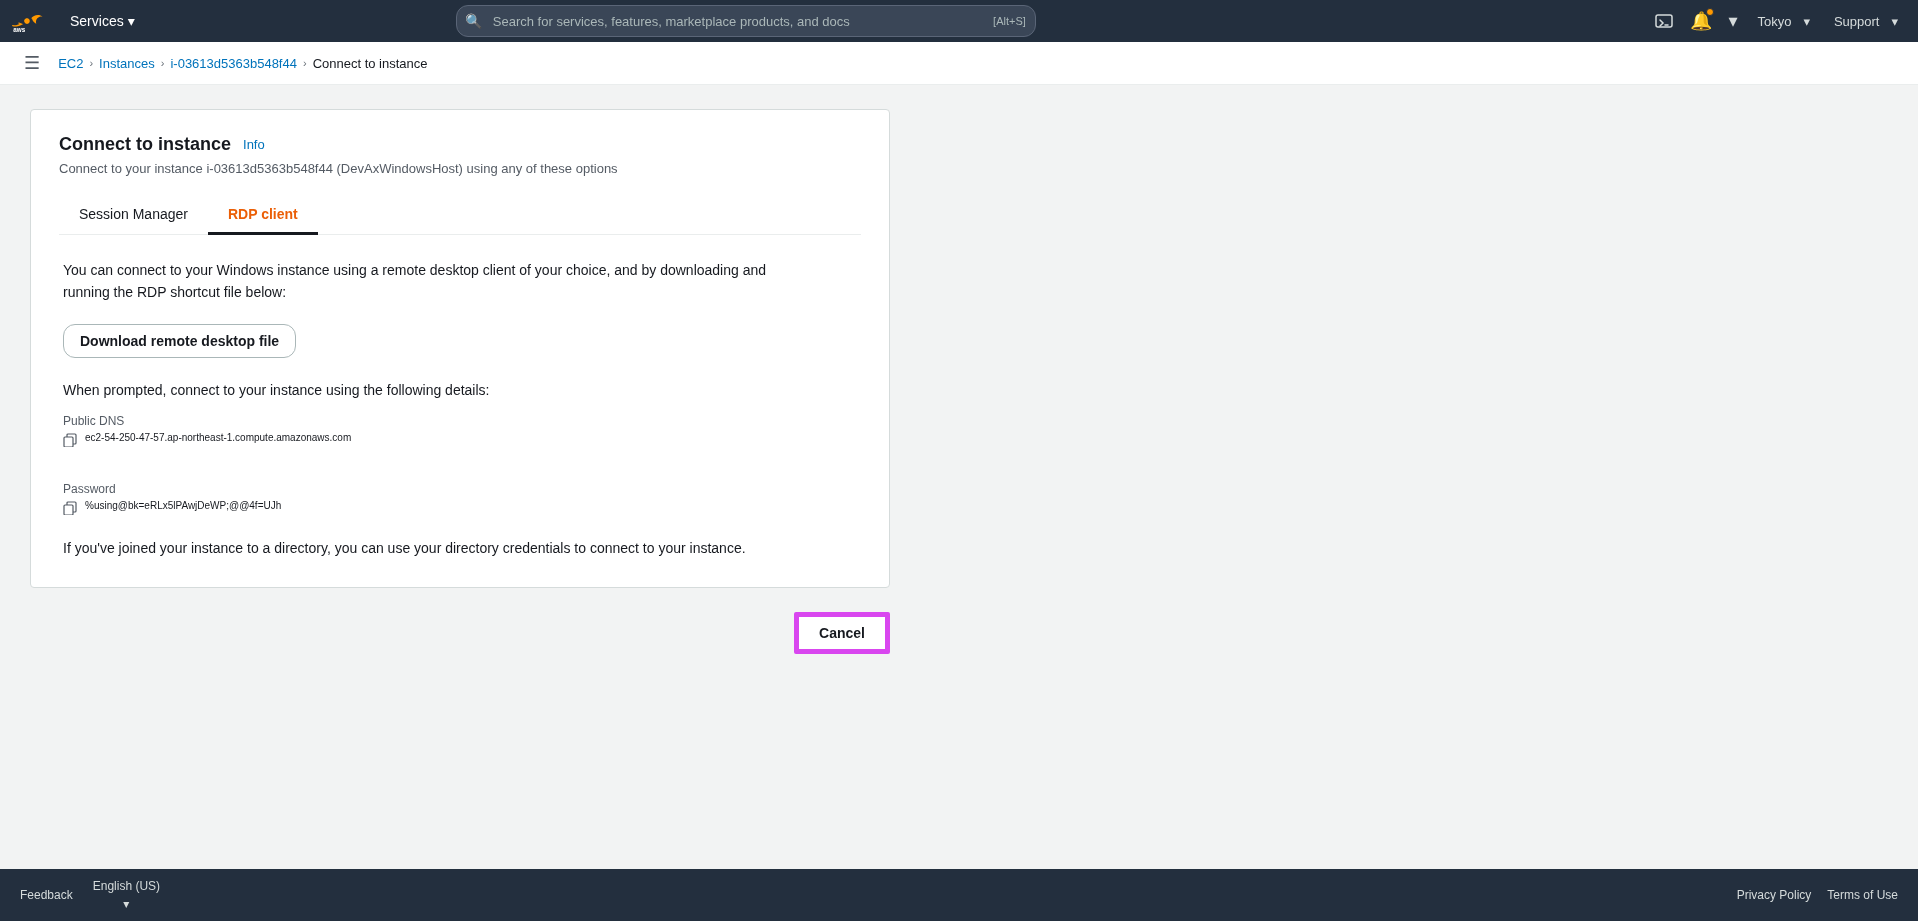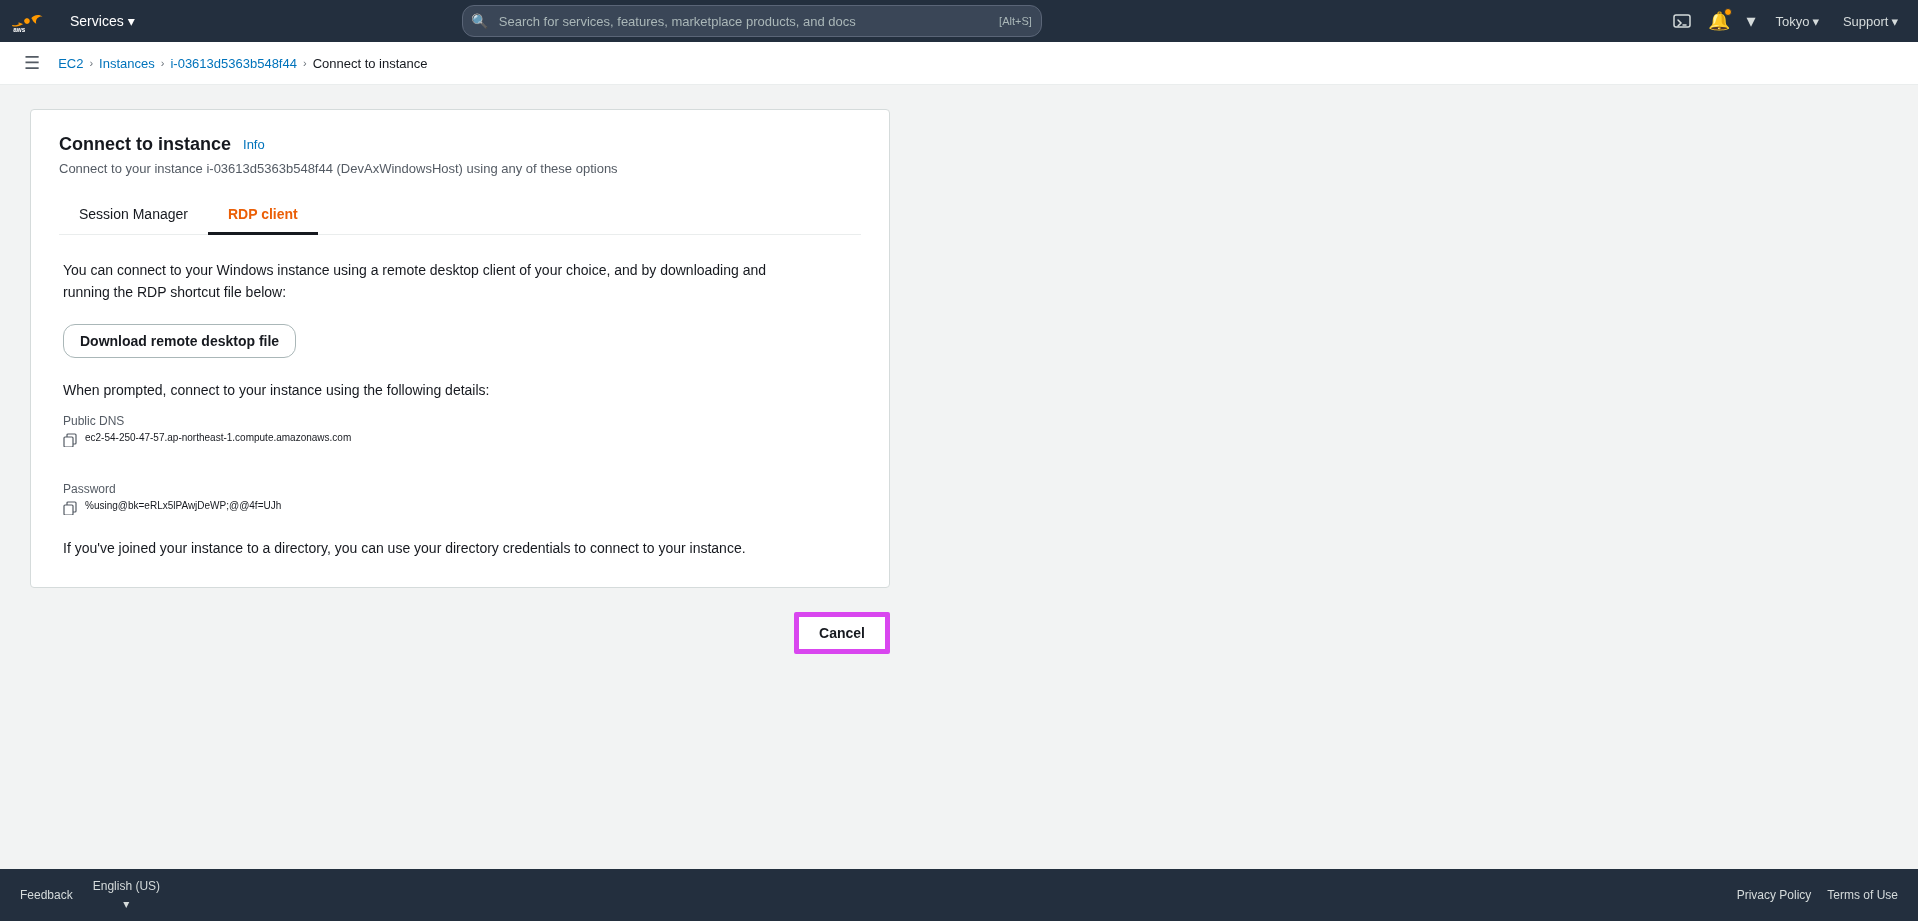--- a/index.html
+++ b/index.html
@@ -88,21 +88,21 @@
       border-radius: 2px;
     }
     .nav-region-btn, .nav-support-btn {
       color: #d5dbdb;
       background: none;
       border: none;
       cursor: pointer;
       font-size: 13px;
       display: flex;
       align-items: center;
-      gap: 3px;
+      gap: 12px;
       padding: 4px 8px;
       border-radius: 2px;
     }
 
     
     .breadcrumb-bar {
       background: #fff;
       border-bottom: 1px solid #eaeded;
       padding: 8px 20px;
       display: flex;

